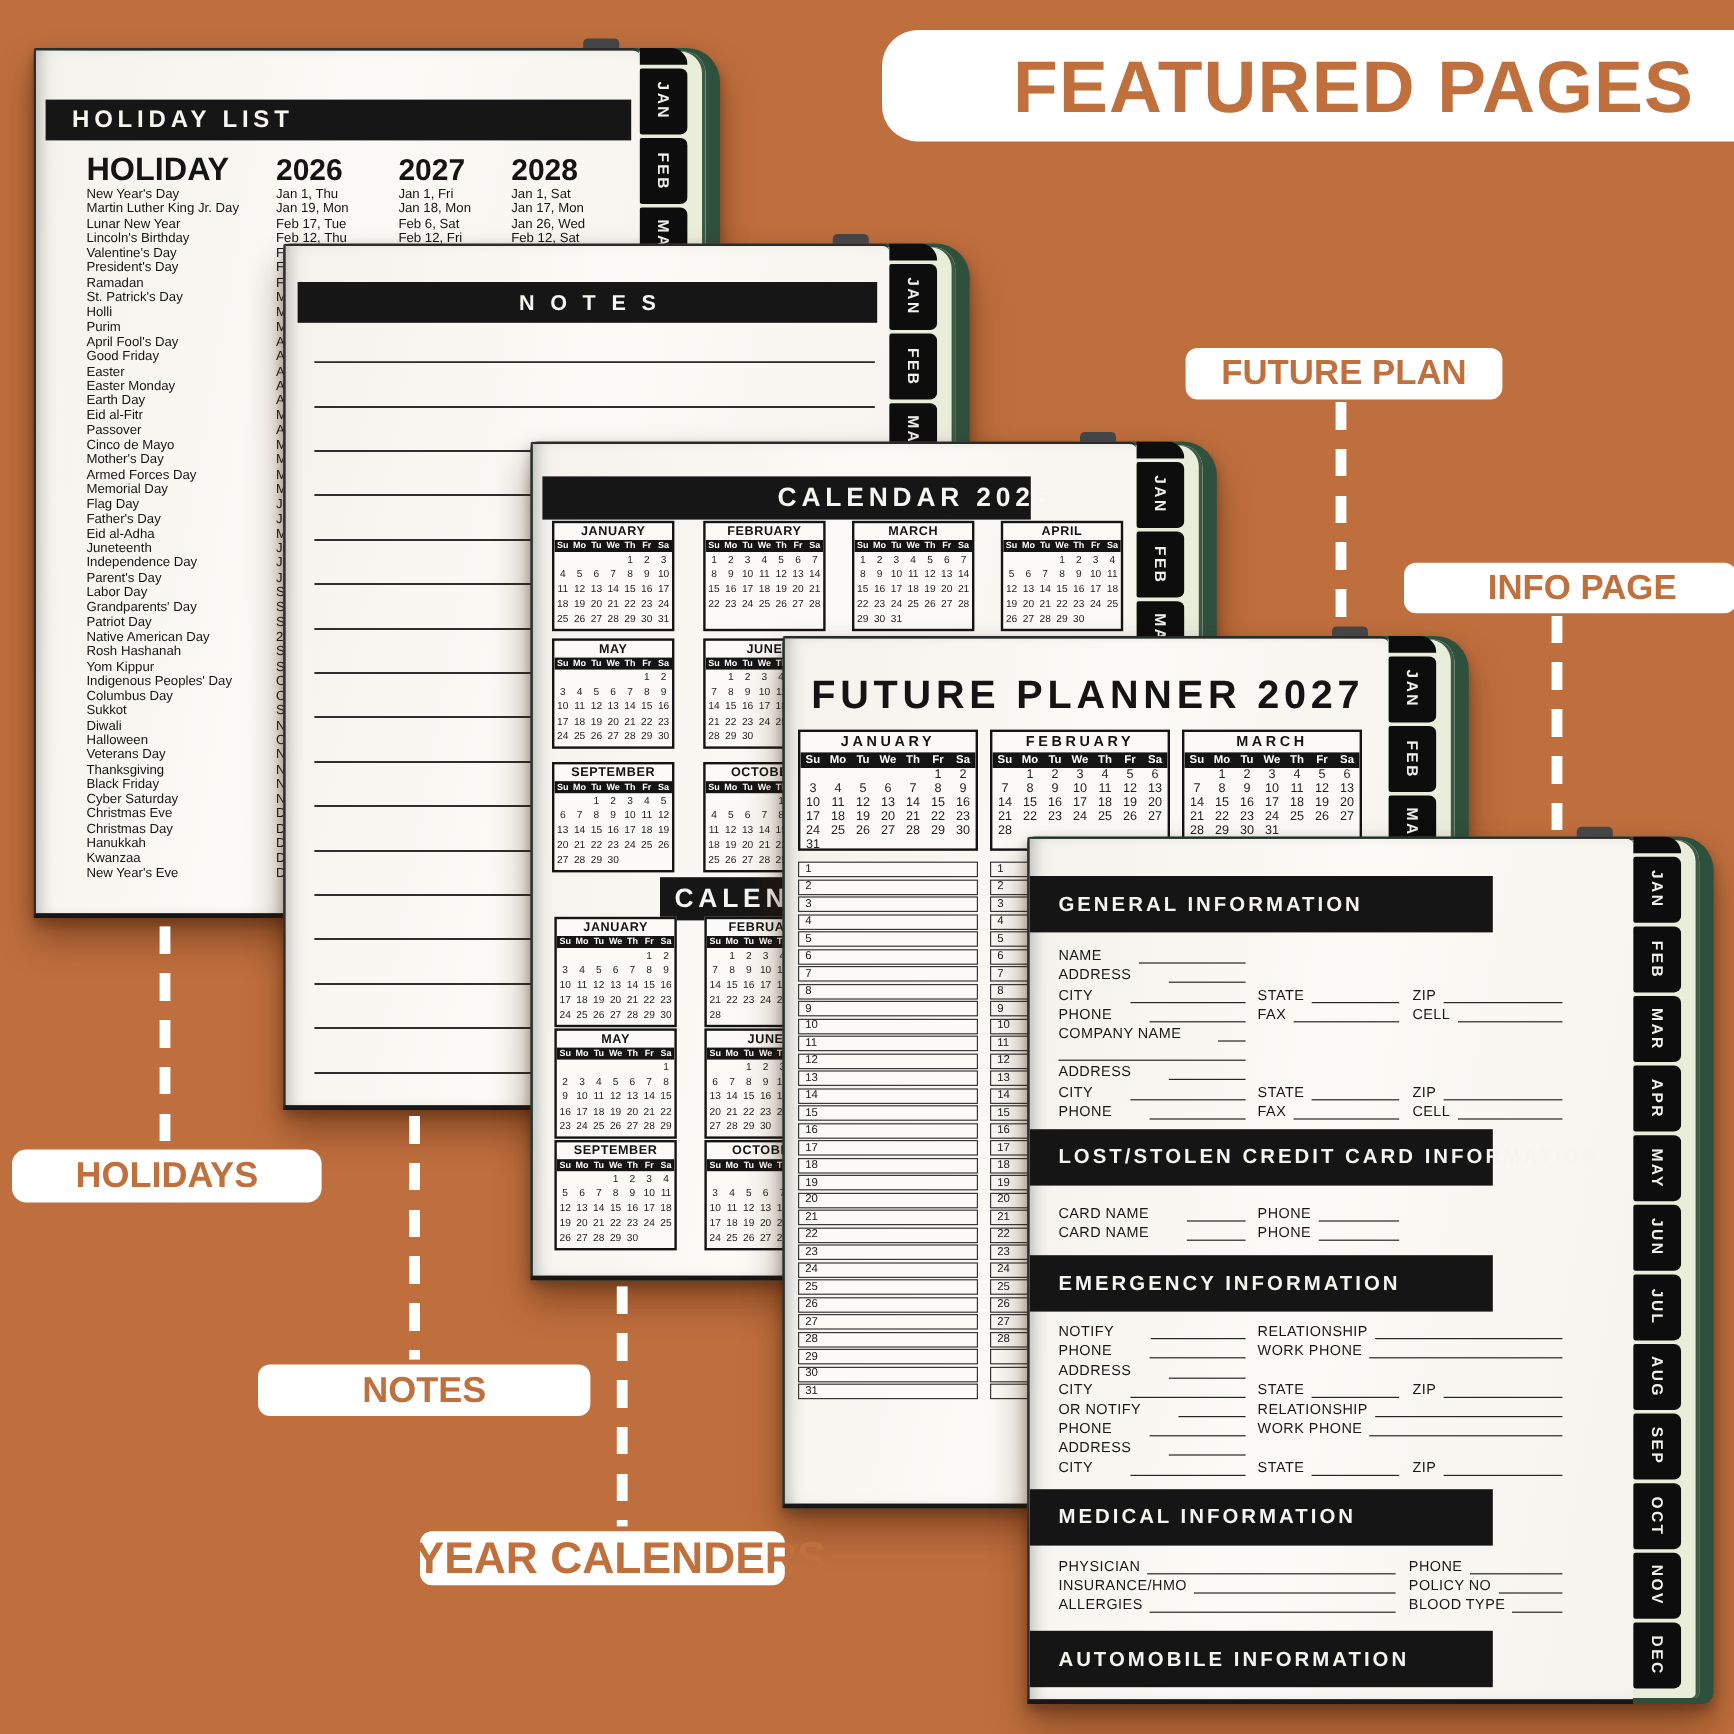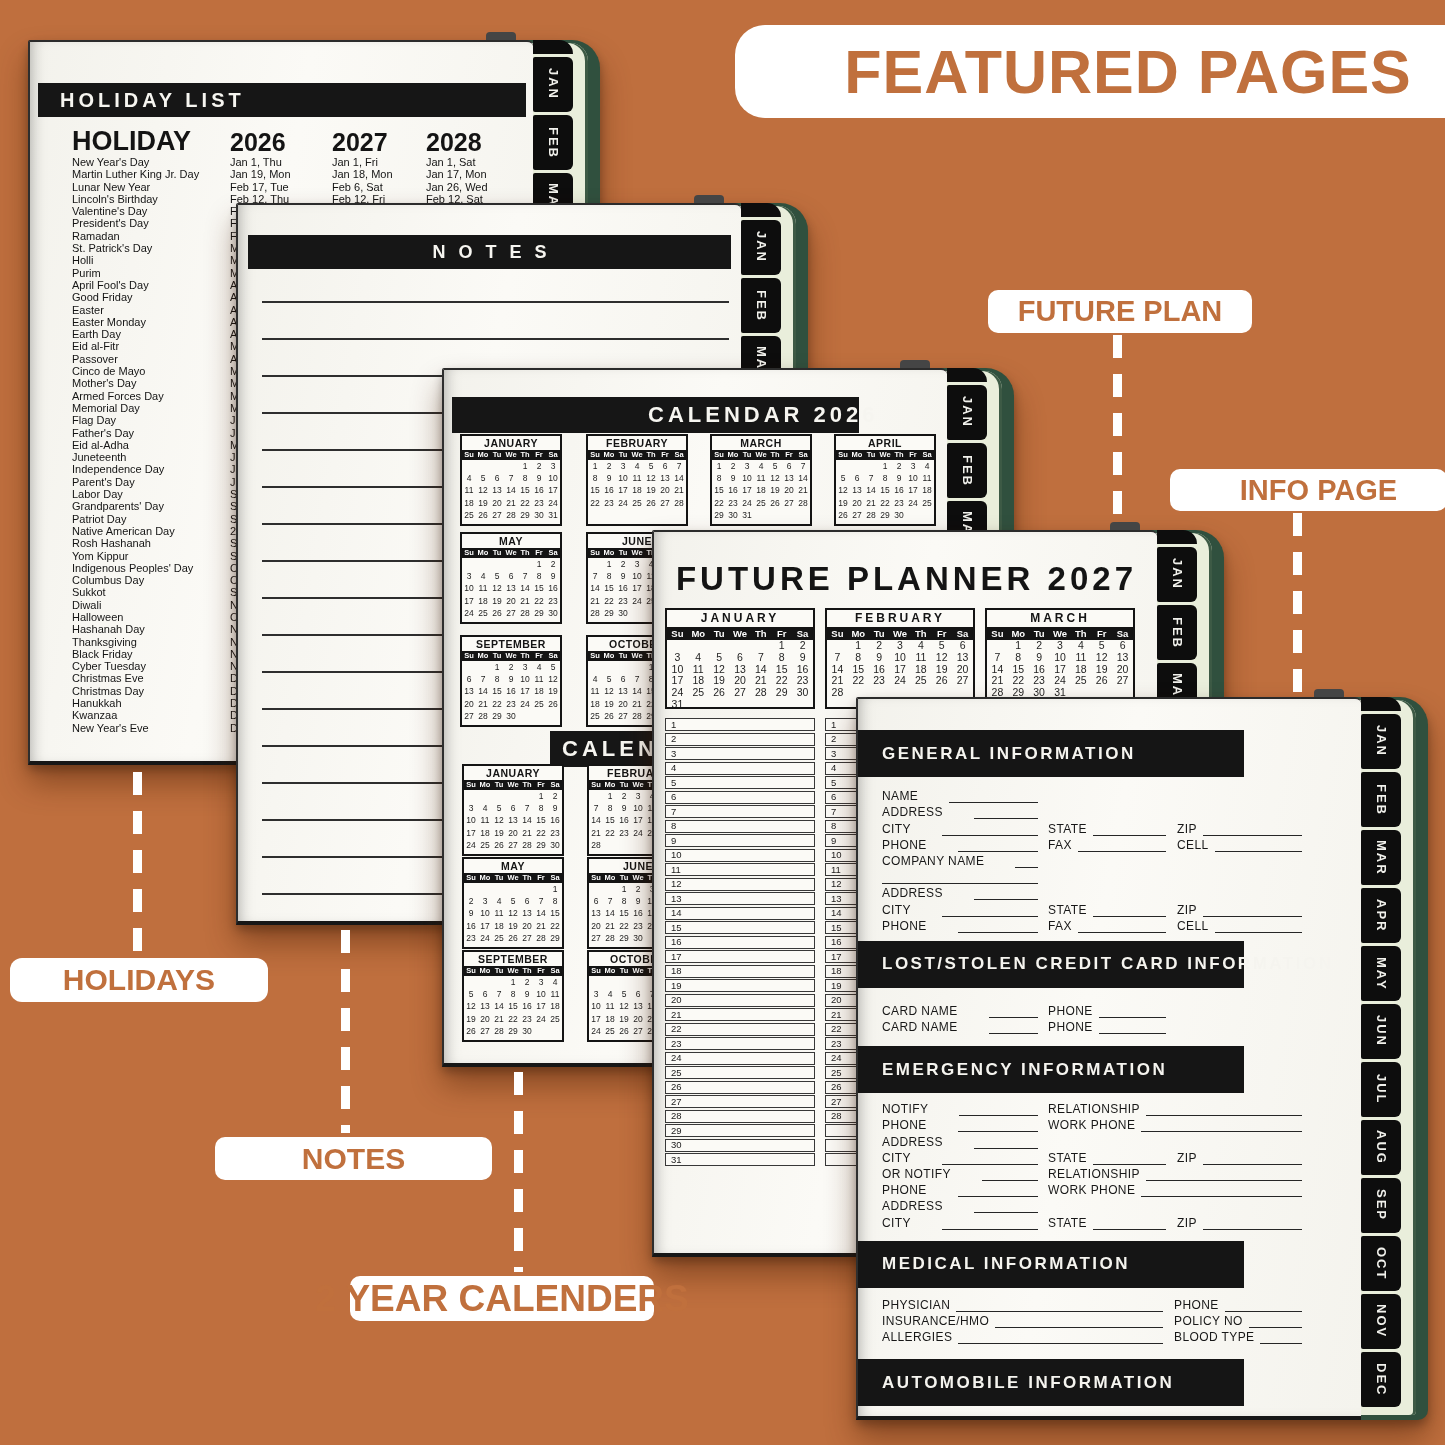--- a/index.html
+++ b/index.html
@@ -282,33 +282,33 @@
           <span></span>
           <span></span>
           <span>Diwali</span>
           <span>N</span>
           <span></span>
           <span></span>
           <span>Halloween</span>
           <span>O</span>
           <span></span>
           <span></span>
-          <span>Hashanah Day</span>
+          <span>Veterans Day</span>
           <span>N</span>
           <span></span>
           <span></span>
           <span>Thanksgiving</span>
           <span>N</span>
           <span></span>
           <span></span>
           <span>Black Friday</span>
           <span>N</span>
           <span></span>
           <span></span>
-          <span>Cyber Tuesday</span>
+          <span>Cyber Saturday</span>
           <span>N</span>
           <span></span>
           <span></span>
           <span>Christmas Eve</span>
           <span>D</span>
           <span></span>
           <span></span>
           <span>Christmas Day</span>
           <span>D</span>
           <span></span>

